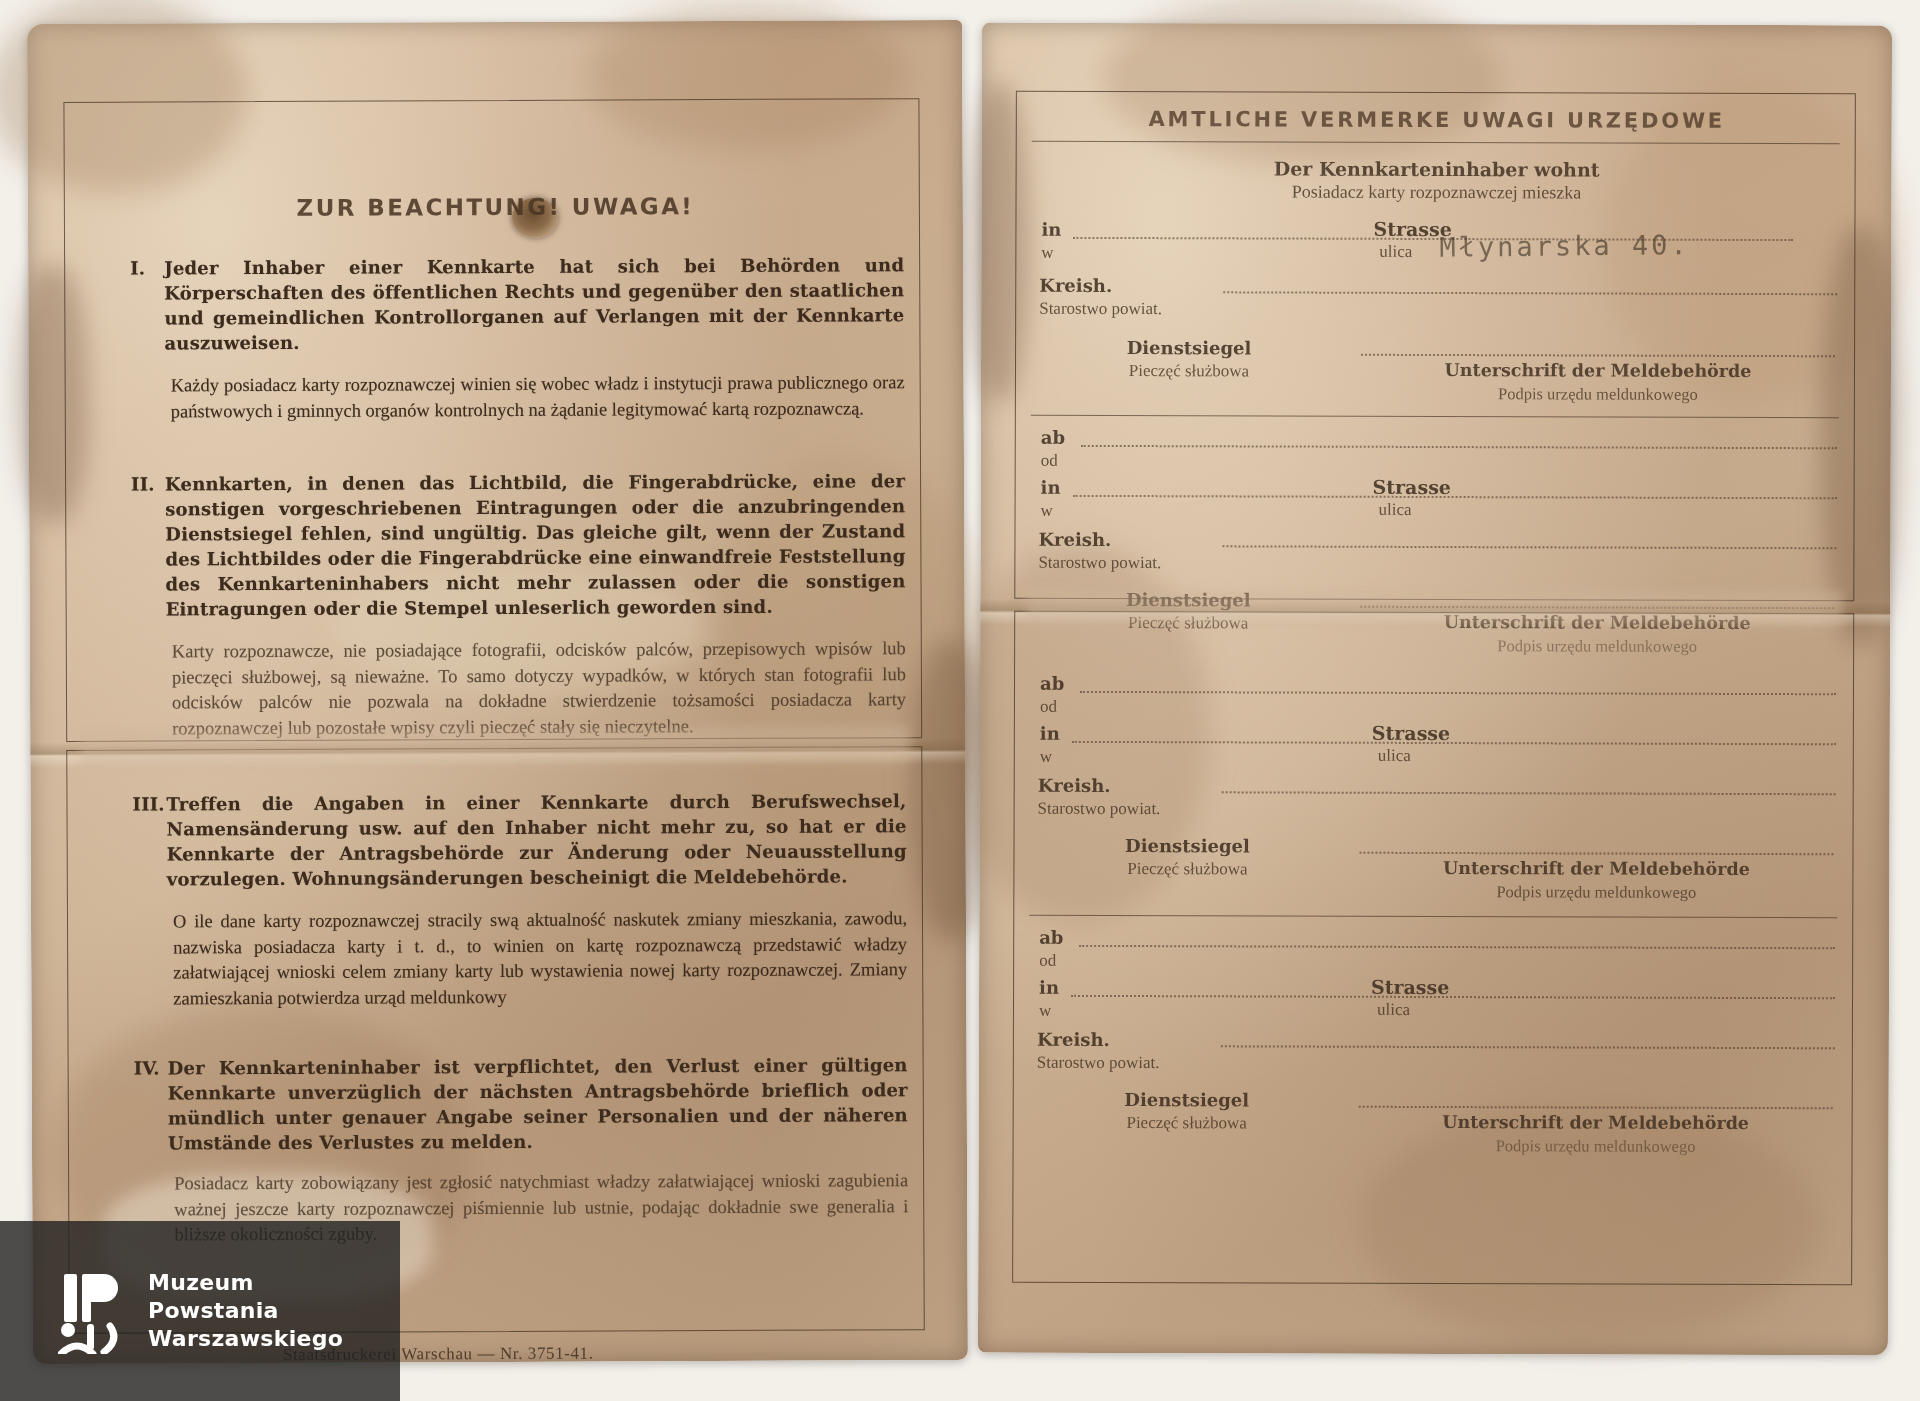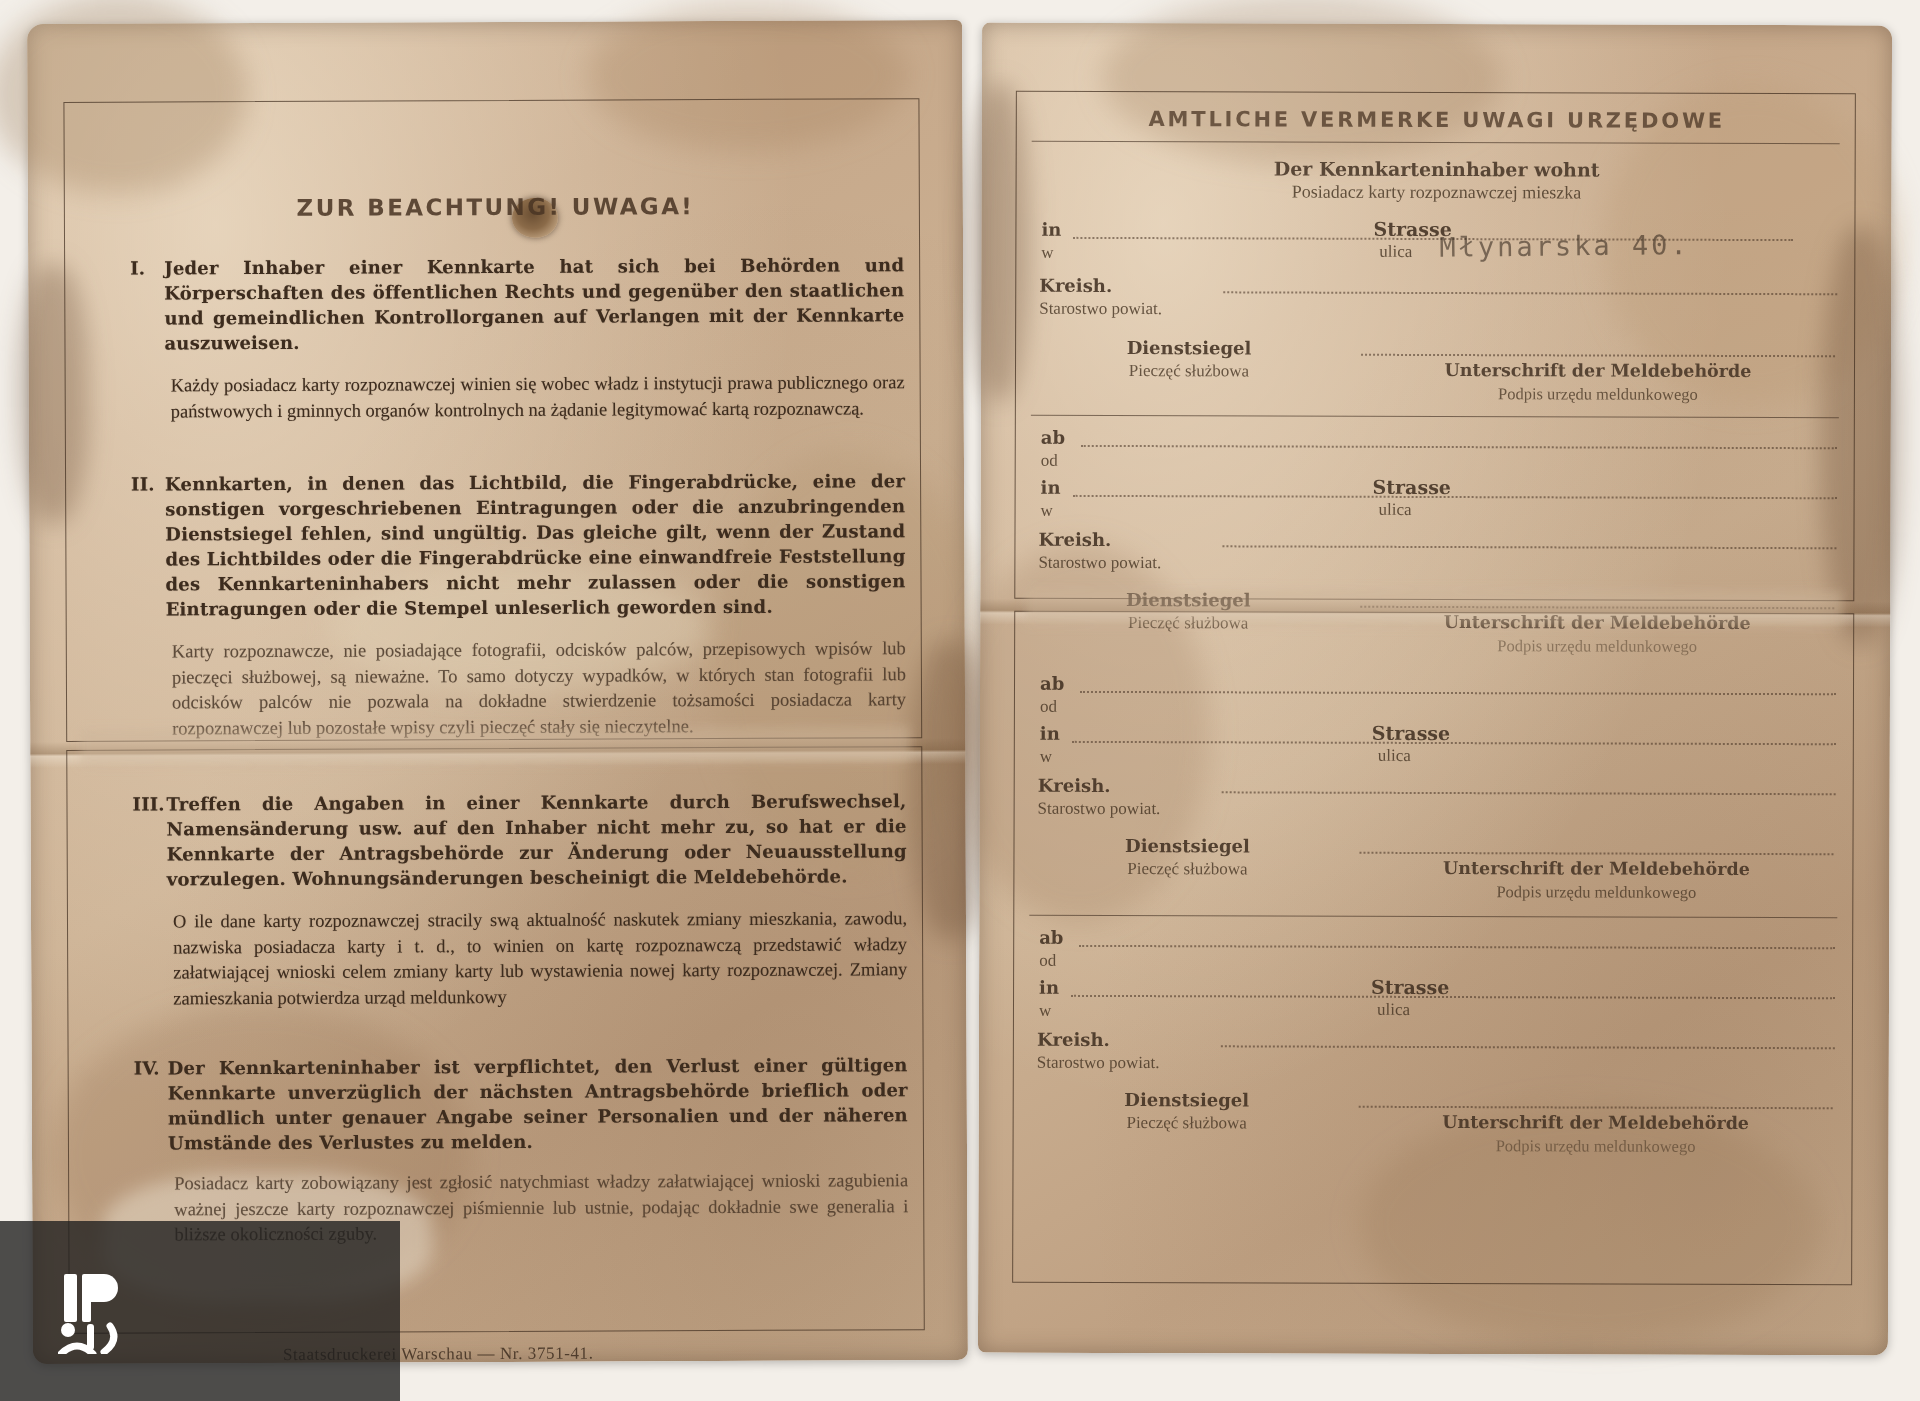--- a/index.html
+++ b/index.html
@@ -440,15 +440,20 @@
           <rect x="6" y="6" width="13" height="48" rx="2"></rect>
           <path d="M30 6 h16 a14 14 0 0 1 0 28 h-16 z" fill="#ffffff"></path>
           <rect x="24" y="6" width="9" height="48" rx="2"></rect>
           <circle cx="10" cy="62" r="7"></circle>
           <path d="M3 86 q16 -16 32 0" stroke="#ffffff" stroke-width="7" fill="none" stroke-linecap="round"></path>
           <rect x="29" y="56" width="7" height="26" rx="3"></rect>
           <path d="M52 58 q10 14 -6 26" stroke="#ffffff" stroke-width="7" fill="none" stroke-linecap="round"></path>
         </g>
       </svg>
     </div>
+    <div class="wm-text">
+      <div>Muzeum</div>
+      <div>Powstania</div>
+      <div>Warszawskiego</div>
+    </div>
   </div>
 
 </div>
 
 </body></html>

